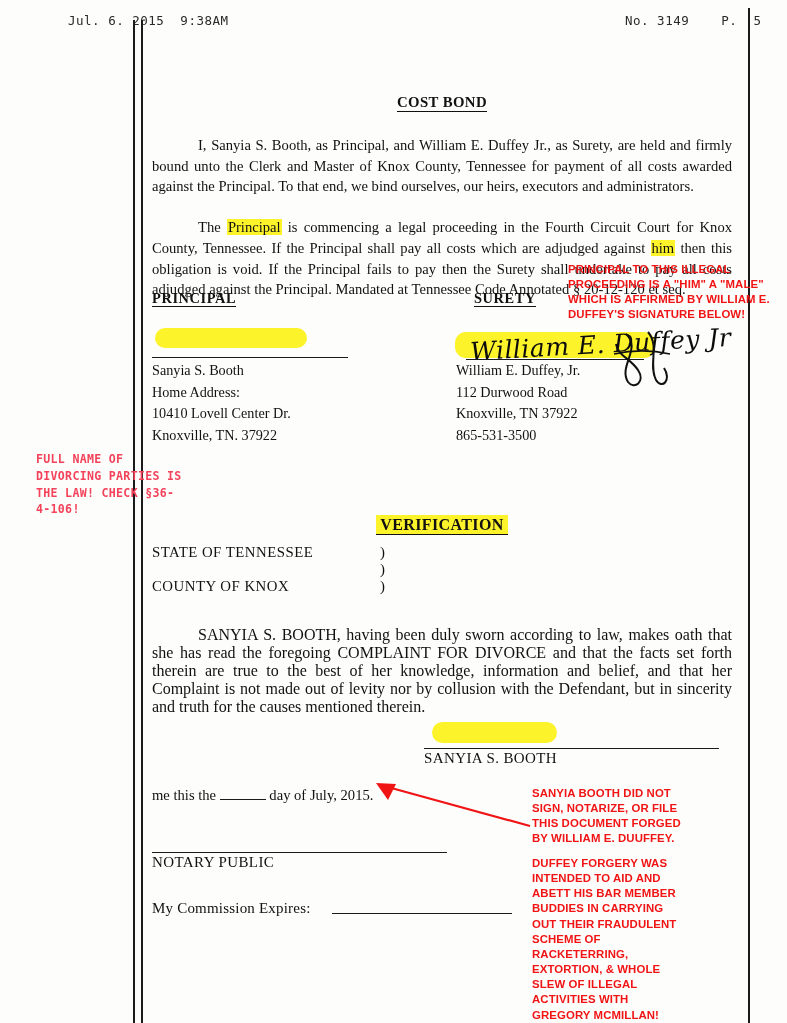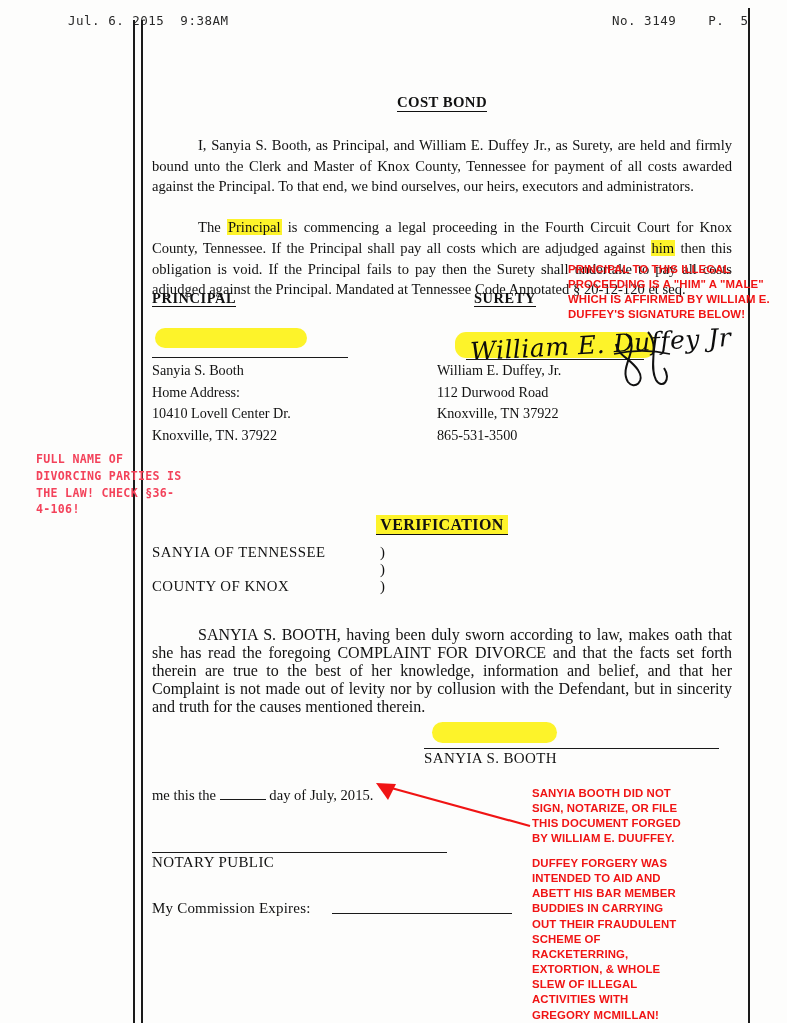--- a/index.html
+++ b/index.html
@@ -21,21 +21,21 @@
   .fax-header {
     position: absolute;
     top: 13px;
     font-family: "DejaVu Sans Mono", monospace;
     font-size: 12.5px;
     letter-spacing: 0.5px;
     color: #2a2a2a;
     white-space: pre;
   }
   .fax-left  { left: 68px; }
-  .fax-right { left: 612px; }
+  .fax-right { left: 625px; }
 
   
   .vline {
     position: absolute;
     background: #1a1a1a;
   }
   .vline-a { left: 133px; top: 20px;  width: 2px; height: 1003px; }
   .vline-b { left: 141px; top: 20px;  width: 2px; height: 1003px; }
   .vline-r { left: 748px; top: 8px;   width: 2px; height: 1015px; }
 
@@ -190,21 +190,21 @@
 
   <div style="position:absolute; left:455px; top:332px; width:200px; height:26px;" class="hl-bar"></div>
   <div class="signature-cursive" style="left:470px; top:330px;">William E. Duffey Jr</div>
   <div style="position:absolute; left:466px; top:359px; width:178px;" class="sig-rule"></div>
 
   <svg style="position:absolute; left:608px; top:330px;" width="70" height="62">
     <path d="M18 4 C 34 18, 10 36, 20 52 C 26 60, 38 52, 30 40 C 22 28, 10 26, 8 14" stroke="#111" stroke-width="2" fill="none"></path>
     <path d="M40 2 C 52 16, 40 34, 48 50 C 54 60, 64 50, 56 38" stroke="#111" stroke-width="2" fill="none"></path>
     <path d="M6 24 C 24 20, 44 20, 62 24" stroke="#111" stroke-width="1.6" fill="none"></path>
   </svg>
-  <div style="position:absolute; left:437px; top:360px; font-size:14.2px; line-height:1.52;">
+  <div style="position:absolute; left:456px; top:360px; font-size:14.2px; line-height:1.52;">
     <div class="addr-line">William E. Duffey, Jr.</div>
     <div class="addr-line">112 Durwood Road</div>
     <div class="addr-line">Knoxville, TN 37922</div>
     <div class="addr-line">865-531-3500</div>
   </div>
 
   <div class="red-note" style="left:520px; top:262px; width:205px;margin-left:48px;">PRINCIPAL TO THIS ILLEGAL PROCEEDING IS A "HIM" A "MALE" WHICH IS AFFIRMED BY WILLIAM E. DUFFEY'S SIGNATURE BELOW!</div>
 
   <div class="red-mono" style="left:36px; top:451px; width:150px;">FULL NAME OF DIVORCING PARTIES IS THE LAW! CHECK §36-4-106!</div>
 
@@ -216,21 +216,21 @@
     <line x1="160" y1="48" x2="14" y2="8" stroke="#f01414" stroke-width="2.2"></line>
     <polygon points="6,5 26,6 18,22" fill="#f01414"></polygon>
   </svg>
 
   <div style="position:absolute; left:152px; top:508px; width:580px;margin-top:8px;" class="verif-title">
     <span>VERIFICATION</span>
   </div>
 
   <div style="position:absolute; left:152px; top:544px; width:420px;">
     <div class="state-row">
-      <span class="lbl">SANYIA OF TENNESSEE</span>
+      <span class="lbl">STATE OF TENNESSEE</span>
       <span>)</span>
     </div>
     <div class="state-row">
       <span class="lbl"></span>
       <span>)</span>
     </div>
     <div class="state-row">
       <span class="lbl">COUNTY OF KNOX</span>
       <span>)</span>
     </div>

